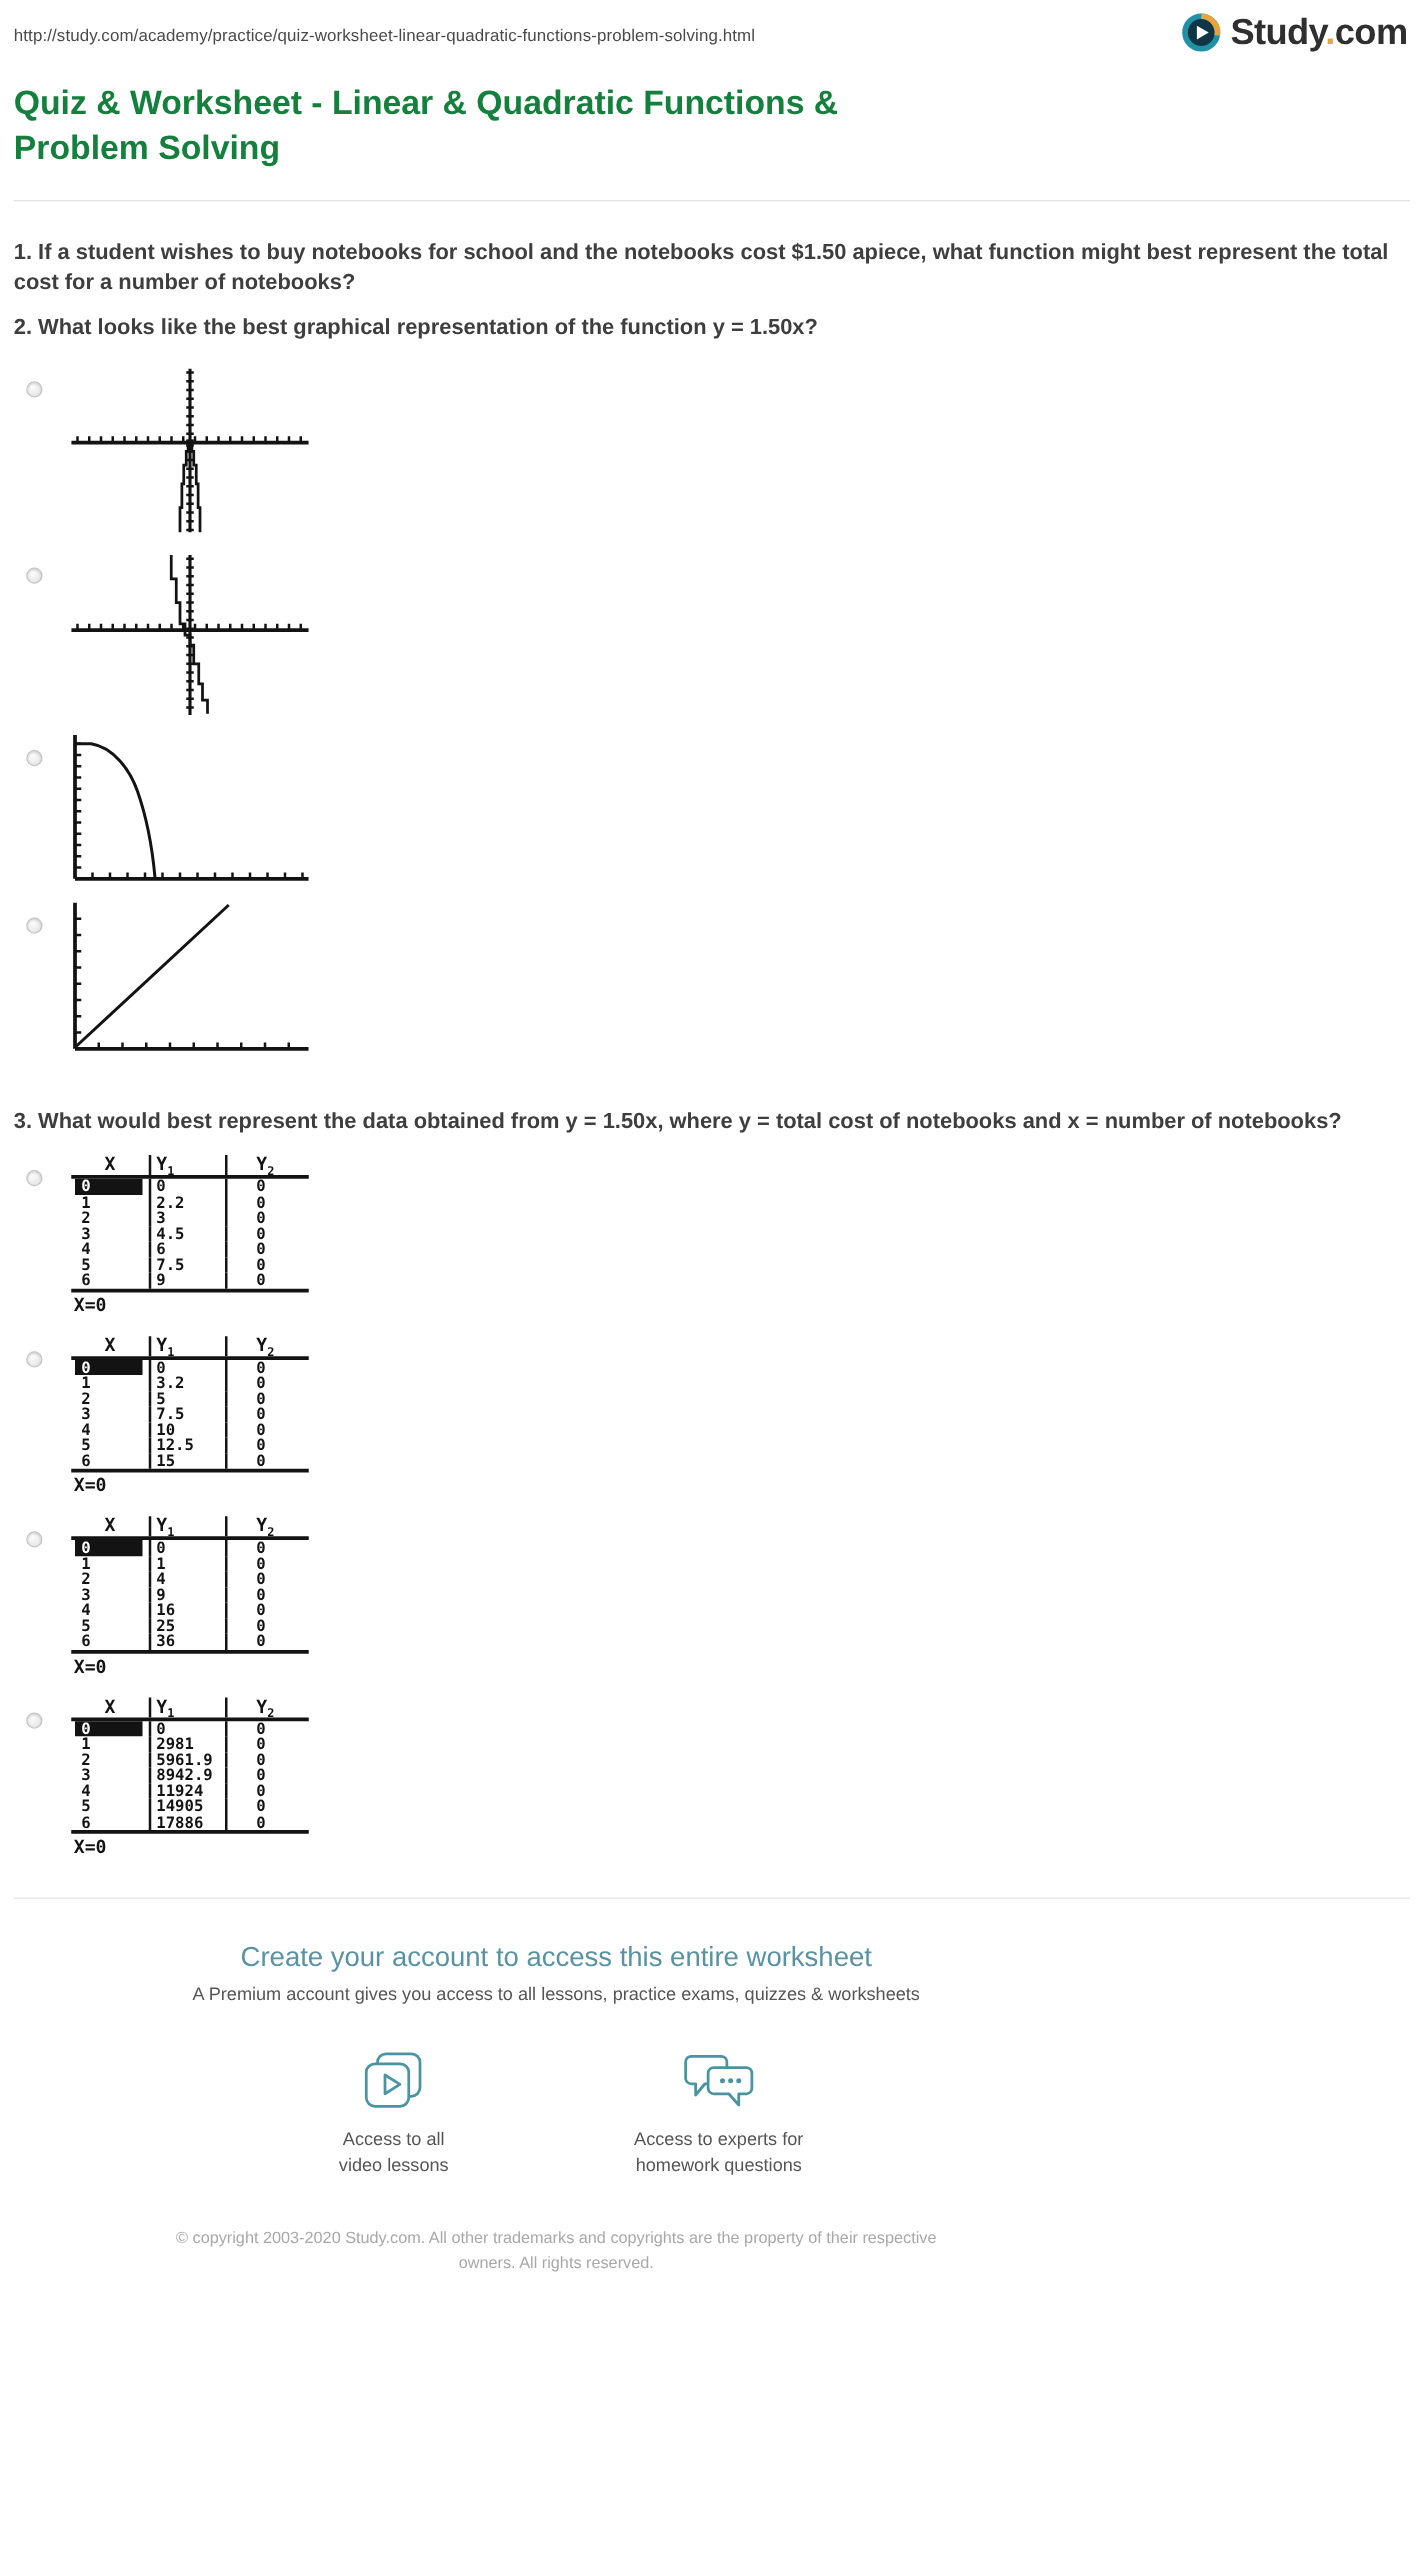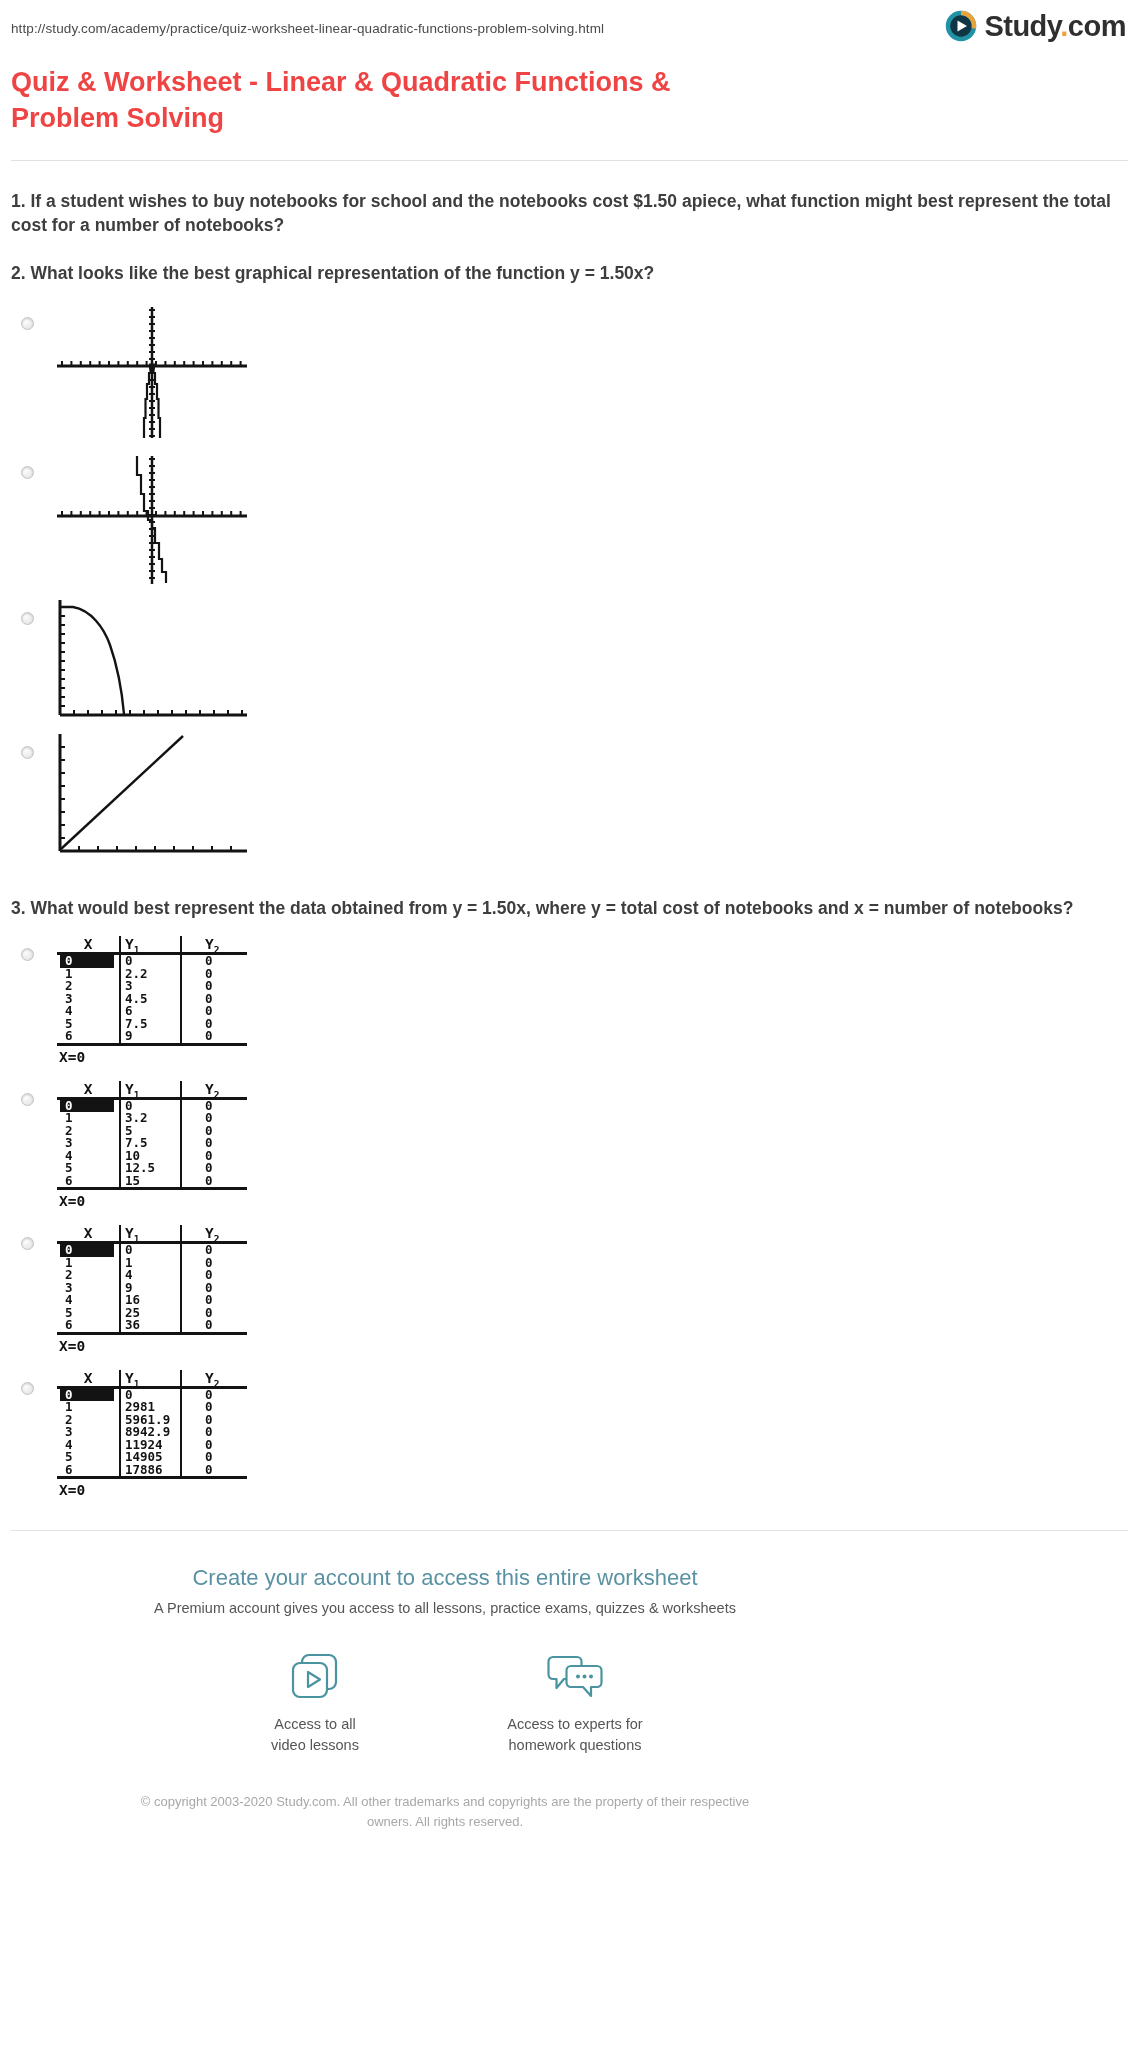--- a/index.html
+++ b/index.html
@@ -13,21 +13,21 @@
   
   .topbar { display:flex; justify-content:space-between; align-items:center; }
   .page-url { font-size:13.5px; color:#4a4a4a; padding-top:4px; letter-spacing:0.1px; }
   .logo { display:flex; align-items:center; gap:5px; margin-right:2px; cursor:pointer; }
   .logo-text { font-size:29px; font-weight:bold; color:#2f2f2f; letter-spacing:-0.5px; }
   .logo-dot { color:#e8a33d; }
 
   
   .page-title {
     margin-top:20px; max-width:690px;
-    font-size:27px; line-height:36px; font-weight:700; color:#ef4444;
+    font-size:27px; line-height:36px; font-weight:700; color:#15803d;
   }
   .divider { border:none; border-top:1px solid #e0e0e0; margin-top:24px; }
 
   
   .q-text { margin-top:28px; font-size:17.5px; line-height:24px; font-weight:700; color:#3e3e3e; max-width:1120px; }
   .q-options { margin-top:20px; }
   .opt-row { display:flex; align-items:center; padding:10px 0 10px 10px; }
   .opt-row.media { align-items:flex-start; padding:8px 0 8px 10px; }
   .opt-row.media .radio { margin-top:12px; }
   .radio {
@@ -81,21 +81,21 @@
       </span>
       <span class="logo-text"><span>Study</span><span class="logo-dot">.</span><span>com</span></span>
     </div>
   </div>
 
   <h1 class="page-title">Quiz &amp; Worksheet - Linear &amp; Quadratic Functions &amp; Problem Solving</h1>
   <hr class="divider">
 
   <div class="q-text">1. If a student wishes to buy notebooks for school and the notebooks cost $1.50 apiece, what function might best represent the total cost for a number of notebooks?</div>
 
-  <div class="q-text" style="margin-top:24px;">2. What looks like the best graphical representation of the function y = 1.50x?</div>
+  <div class="q-text" style="margin-top:12px;">2. What looks like the best graphical representation of the function y = 1.50x?</div>
   <div class="q-options" id="q2-options" style="margin-top:12px;">
       <div class="opt-row media">
         <span class="radio"></span>
         <div class="media-box" title="Calculator screen: narrow parabola opening downward from the origin, drawn below the x-axis">
           <svg width="190" height="133" viewBox="0 0 190 133">
             <path d="M0,61 H190" stroke="#131313" stroke-width="3" fill="none"></path>
           <path d="M95,2 V133" stroke="#131313" stroke-width="2.5" fill="none"></path>
           <path d="M5.0,61 v-5 M14.4,61 v-5 M23.8,61 v-5 M33.2,61 v-5 M42.6,61 v-5 M52.0,61 v-5 M61.4,61 v-5 M70.8,61 v-5 M80.2,61 v-5 M89.6,61 v-5 M99.0,61 v-5 M108.4,61 v-5 M117.8,61 v-5 M127.2,61 v-5 M136.6,61 v-5 M146.0,61 v-5 M155.4,61 v-5 M164.8,61 v-5 M174.2,61 v-5 M183.6,61 v-5 " stroke="#131313" stroke-width="2" fill="none"></path> 
             <path d="M92,5 h6 M92,12 h6 M92,19 h6 M92,26 h6 M92,33 h6 M92,40 h6 M92,47 h6 M92,54 h6 M92,61 h6 M92,68 h6 M92,75 h6 M92,82 h6 M92,89 h6 M92,96 h6 M92,103 h6 M92,110 h6 M92,117 h6 M92,124 h6 M92,131 h6 " stroke="#131313" stroke-width="2" fill="none"></path>
     <path d="M87,133 L87,113 L88.5,113 L88.5,94 L90,94 L90,79 L92,79 L92,68 L93.5,68 L93.5,61" stroke="#131313" stroke-width="2.2" fill="none"></path>

